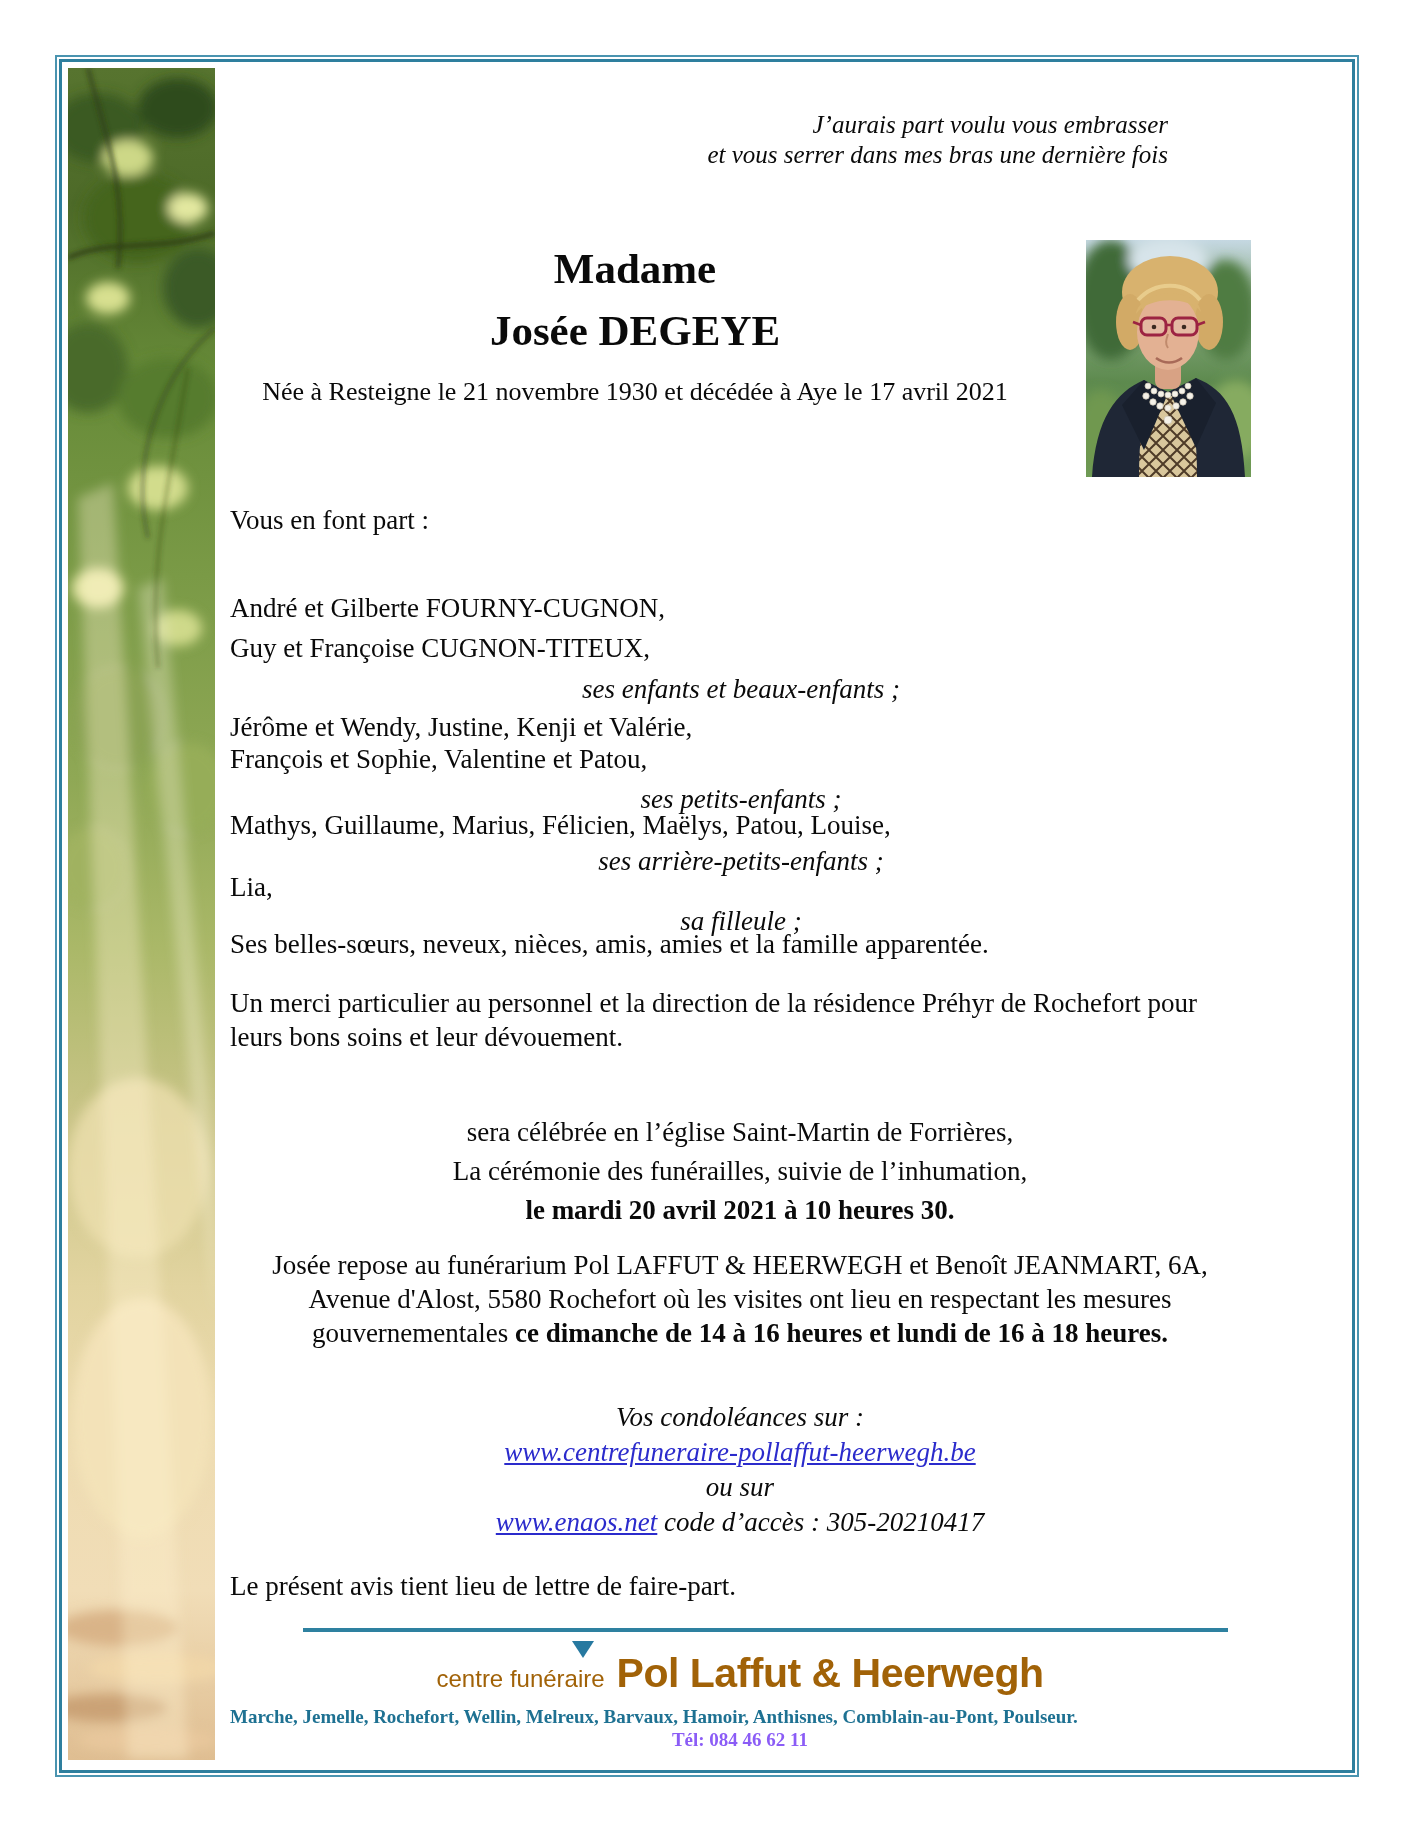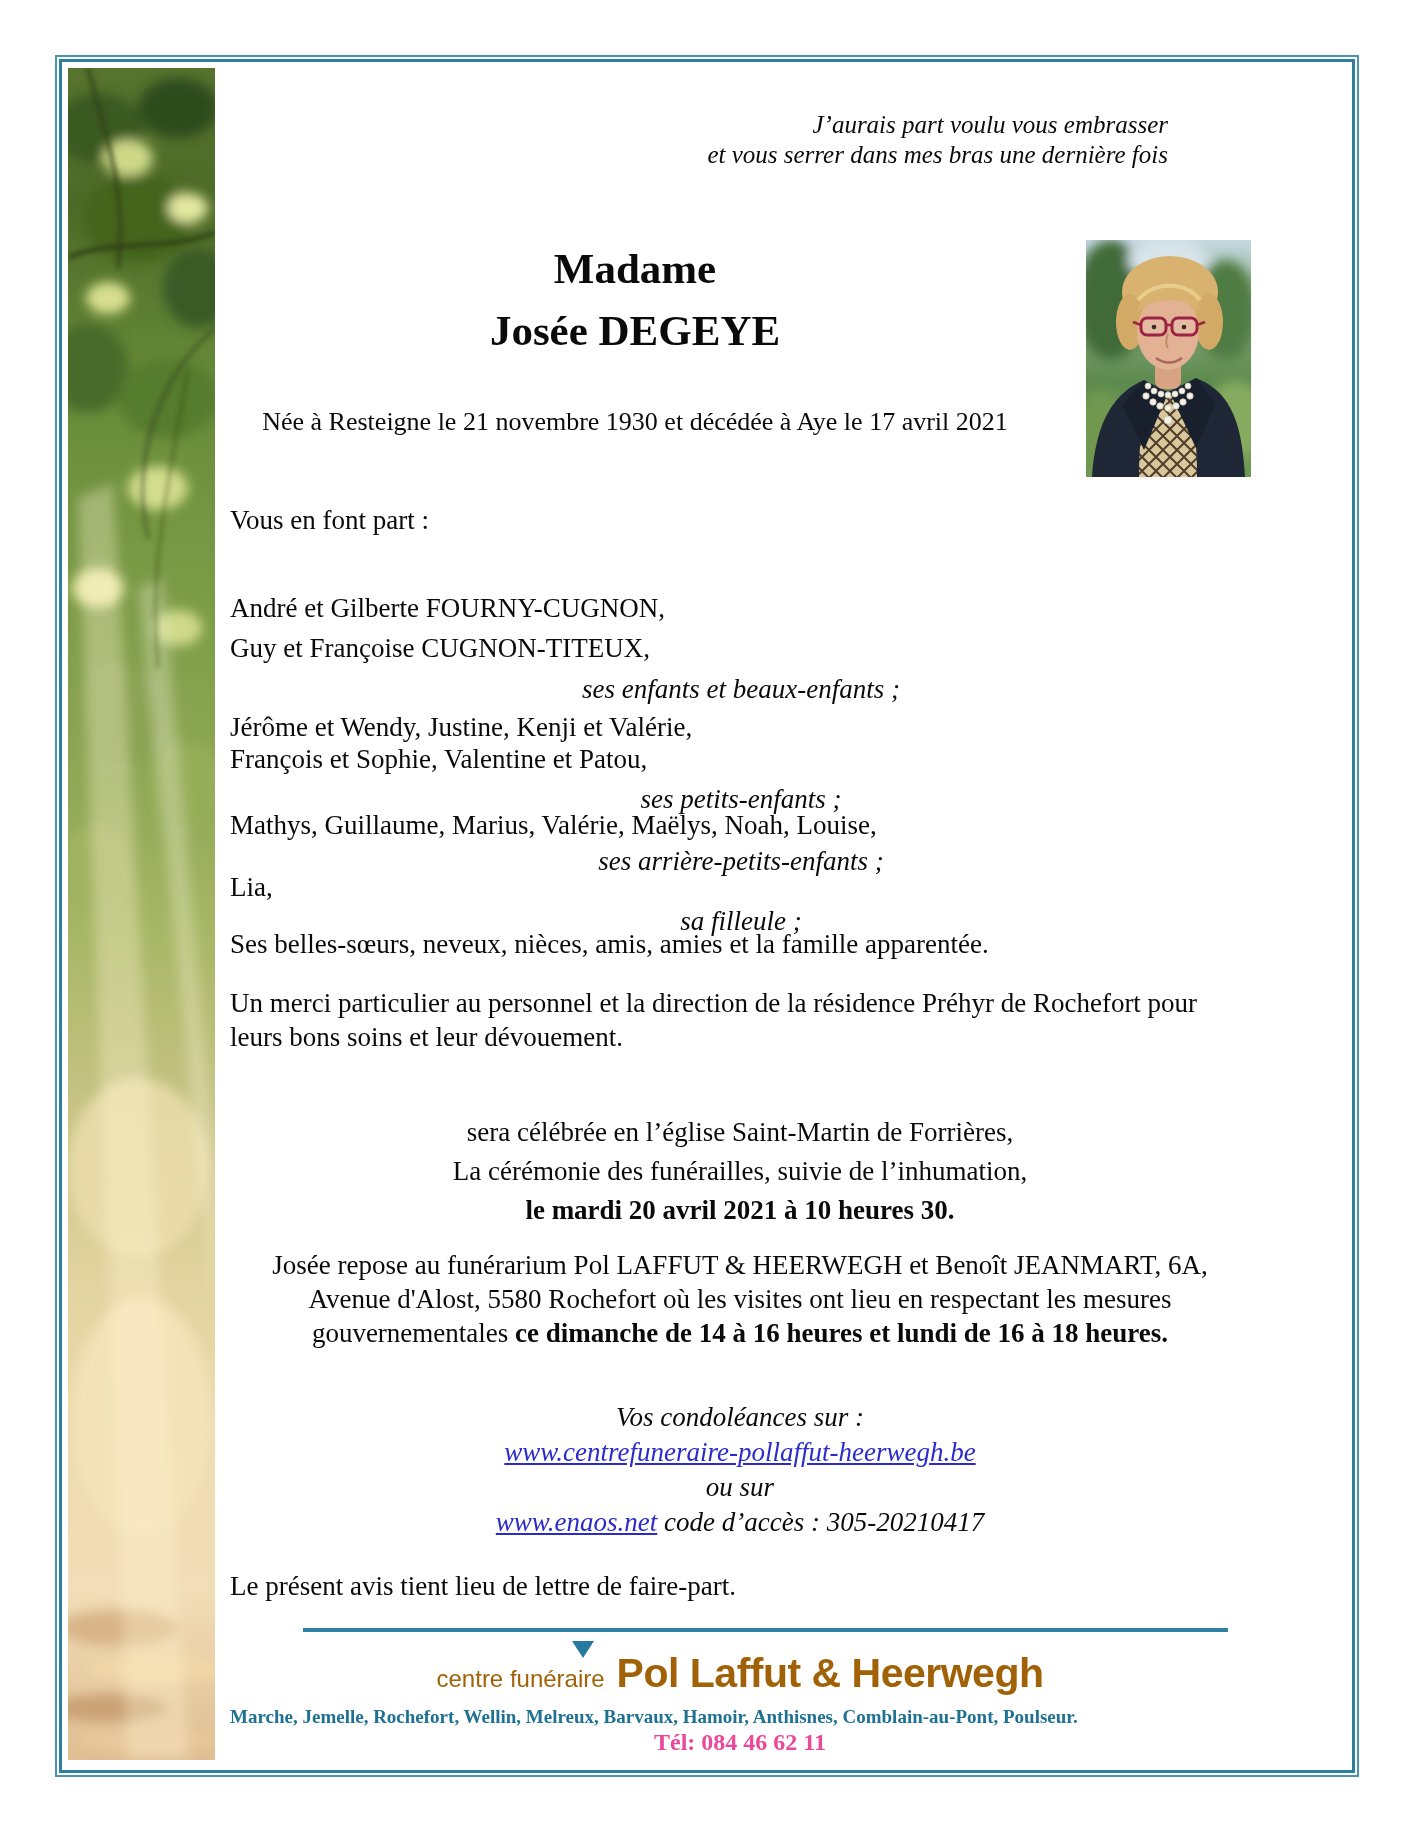--- a/index.html
+++ b/index.html
@@ -13,21 +13,21 @@
   .strip{position:absolute;left:68px;top:68px;width:147px;height:1692px;}
   
   .portrait{position:absolute;left:1086px;top:240px;width:165px;height:237px;}
   
   .quote{position:absolute;left:520px;top:110px;width:648px;text-align:right;
          font-style:italic;font-size:25px;line-height:30px;}
   
   .titleblock{position:absolute;left:230px;top:238px;width:810px;text-align:center;}
   .t1{font-size:43px;font-weight:bold;line-height:62px;}
   .t2{font-size:33px;line-height:52px;}
-  .t3{font-size:26px;line-height:32px;margin-top:44px;}
+  .t3{font-size:26px;line-height:32px;margin-top:14px;}
   .intro{position:absolute;left:230px;top:505px;font-size:27px;}
   
   .family{position:absolute;left:230px;top:0;width:1022px;height:0;}
   .fl{position:absolute;left:0;width:100%;font-size:27px;line-height:30px;white-space:nowrap;}
   .fl.rel{text-align:center;font-style:italic;}
   .merci{position:absolute;left:230px;top:986px;width:1010px;font-size:27px;line-height:34px;}
   .center{position:absolute;left:230px;width:1020px;text-align:center;font-size:27px;}
   .ceremony{top:1113px;line-height:39px;}
   .repose{top:1248px;line-height:34px;}
   .condole{top:1400px;line-height:35px;font-style:italic;}
@@ -39,21 +39,21 @@
   .tri{position:absolute;left:572px;top:1641px;width:0;height:0;
        border-left:11px solid transparent;border-right:11px solid transparent;
        border-top:17px solid #2779a0;}
   .brandrow{position:absolute;left:230px;top:1650px;width:1020px;text-align:center;
             font-family:"Liberation Sans",sans-serif;color:#a16207;}
   .brand-small{font-size:24px;margin-right:12px;}
   .brand-big{font-size:41px;font-weight:bold;letter-spacing:-0.5px;}
   .cities{position:absolute;left:230px;top:1706px;width:1020px;
           font-size:19px;font-weight:bold;color:#1e7192;}
   .tel{position:absolute;left:230px;top:1729px;width:1020px;text-align:center;
-       font-size:24px;font-weight:bold;color:#ec4899;}
+       font-size:19px;font-weight:bold;color:#8b5cf6;}
 </style>
 </head>
 <body>
 
 <div class="page">
 
   <div class="frame-outer">
     <div class="frame-inner"></div>
   </div>
 
@@ -197,21 +197,21 @@
 
   <div class="intro">Vous en font part :</div>
 
   <div class="family">
     <div class="fl" style="top:593px">André et Gilberte FOURNY-CUGNON,</div>
     <div class="fl" style="top:633px">Guy et Françoise CUGNON-TITEUX,</div>
     <div class="fl rel" style="top:674px">ses enfants et beaux-enfants ;</div>
     <div class="fl" style="top:712px">Jérôme et Wendy, Justine, Kenji et Valérie,</div>
     <div class="fl" style="top:744px">François et Sophie, Valentine et Patou,</div>
     <div class="fl rel" style="top:784px">ses petits-enfants ;</div>
-    <div class="fl" style="top:810px">Mathys, Guillaume, Marius, Valérie, Maëlys, Noah, Louise,</div>
+    <div class="fl" style="top:810px">Mathys, Guillaume, Marius, Félicien, Maëlys, Patou, Louise,</div>
     <div class="fl rel" style="top:846px">ses arrière-petits-enfants ;</div>
     <div class="fl" style="top:872px">Lia,</div>
     <div class="fl rel" style="top:906px">sa filleule ;</div>
     <div class="fl" style="top:929px">Ses belles-sœurs, neveux, nièces, amis, amies et la famille apparentée.</div>
   </div>
 
   <div class="merci">
     <div>Un merci particulier au personnel et la direction de la résidence Préhyr de Rochefort pour</div>
     <div>leurs bons soins et leur dévouement.</div>
   </div>

